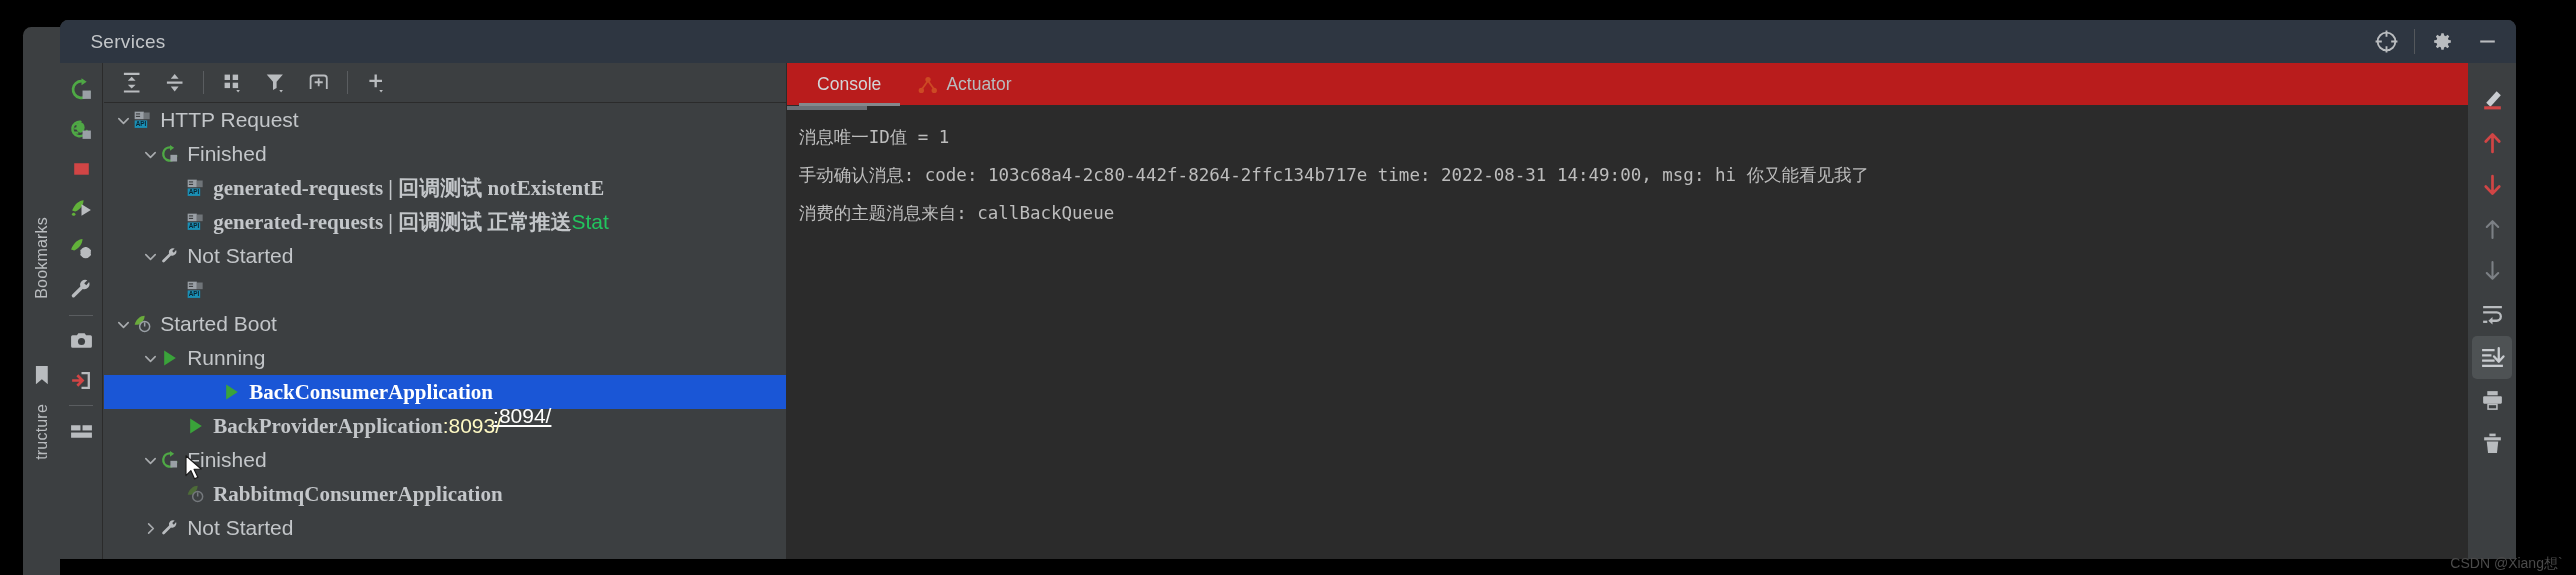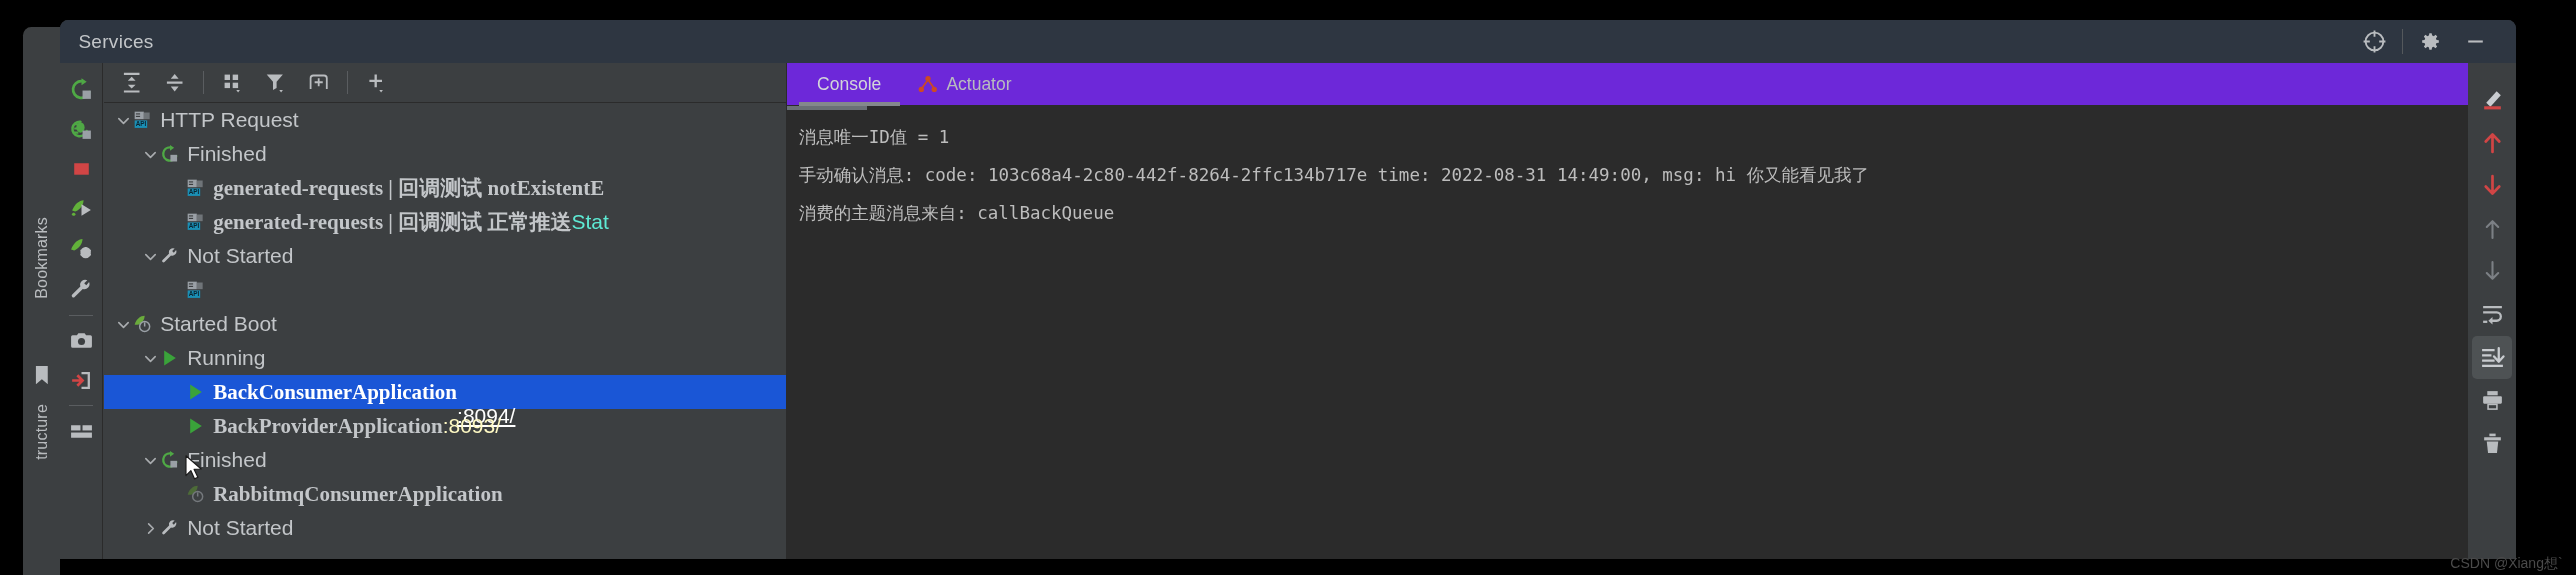--- a/index.html
+++ b/index.html
@@ -70,20 +70,21 @@
 
   
   .titlebar {
     position: absolute;
     left: 0; top: 0;
     width: 100%;
     height: 43px;
     background: #2e3641;
     display: flex;
     align-items: center;
+    padding-left: 12px;
   }
   .titlebar .title {
     margin-left: 18.4px;
     color: #c3c6c9;
     font-size: 19px;
     letter-spacing: 0.3px;
   }
   .titlebar .tb-right {
     margin-left: auto;
     display: flex;
@@ -184,21 +185,21 @@
     background: #3c3f41;
     font-size: 0;
   }
   .trow {
     height: 34px;
     display: flex;
     align-items: center;
     white-space: nowrap;
     position: relative;
   }
-  .trow.selected { background: #1a56d6; }
+  .trow.selected { background: #1a56d6; padding-left: 36px; }
   .twist {
     width: 18.4px;
     flex: none;
     display: flex;
     align-items: center;
     justify-content: center;
     color: #a9acaf;
   }
   .trow .ticon {
     flex: none;
@@ -208,38 +209,37 @@
     justify-content: center;
   }
   .tlabel {
     font-size: 21px;
     color: #c3c6c9;
     margin-left: 5.8px;
     font-family: "Liberation Sans", sans-serif;
   }
   .tlabel.bold { font-weight: bold; font-family: Liberation Serif, serif; }
   .tlabel.white { color: #ffffff; }
-  .tlabel.dim { color: #5eead4; font-weight: normal; }
+  .tlabel.dim { color: #22c55e; font-weight: normal; }
   .tlabel.port { color: #fef9c3; font-weight: normal; }
   .tlabel.port-sel { color: #ffffff; font-weight: normal; text-decoration: underline; margin-top: 48px; }
 
   
   .console-panel {
     position: absolute;
     left: 727px;
     top: 0;
     right: 48px;
     height: 496px;
     background: #3c3f41;
   }
   .tabbar {
     height: 43px;
-    background: #6d28d9;
-    display: flex;
-    align-items: center;
+    background: #b91c1c;
+    display: flex;
     padding-left: 11.7px;
     box-sizing: border-box;
     border-bottom: 0.8px solid #2b2b2b;
   }
   .tab {
     height: 43px;
     display: flex;
     align-items: center;
     padding: 0 18.4px;
     position: relative;

